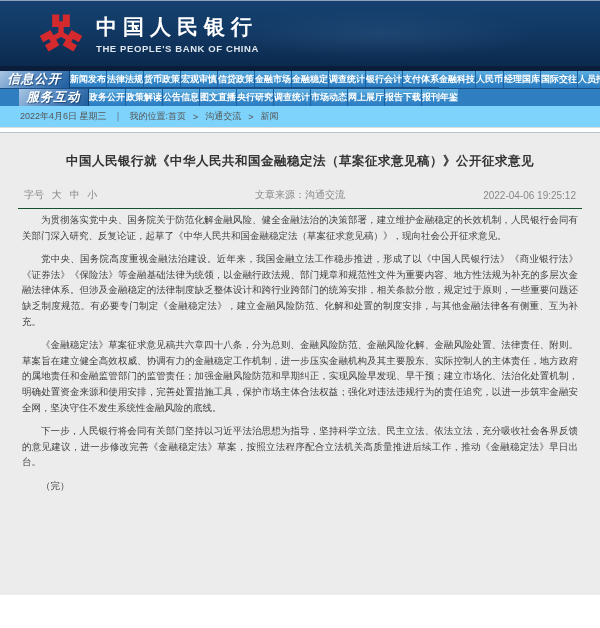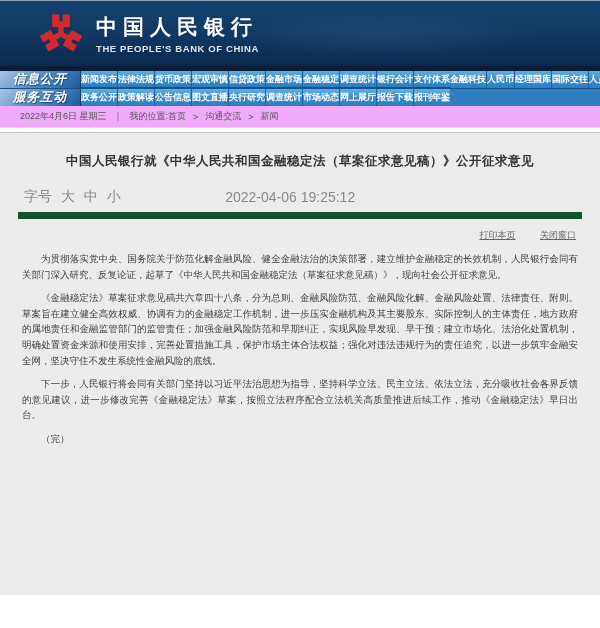--- a/index.html
+++ b/index.html
@@ -14,49 +14,49 @@
   .logo-mark { width:46px; height:46px; margin-right:12px; flex:0 0 auto; }
   .logo-text .cn { color:#fff; font-size:21px; font-weight:bold; letter-spacing:6px;
     font-family:"Liberation Serif","DejaVu Serif",serif; }
   .logo-text .en { color:#dfe6ee; font-size:9.5px; font-weight:bold; letter-spacing:.6px; margin-top:2px; }
 
   .header-strip { height:5px; background:#0a1e3c; }
 
   
   .main-nav { background:#2f7fc0; }
   .nav-group { display:flex; border-bottom:1px solid #1a4f86; }
-  .nav-group:last-child { border-bottom:none; }
-  .nav-group-label { width:81px; flex:0 0 auto; color:#fff; font-style:italic; font-weight:bold;
+  .nav-group:last-child { border-bottom:none;margin-left:19px; }
+  .nav-group-label { width:70px; flex:0 0 auto; color:#fff; font-style:italic; font-weight:bold;
     font-size:12.5px; letter-spacing:1px; display:flex; align-items:center; justify-content:center;
     background:linear-gradient(135deg,#a9c6e4 0%,#5d8fc4 45%,#1d5c9e 100%);
     text-shadow:1px 1px 1px rgba(0,40,80,.6); border-right:1px solid #123f6e; cursor:pointer; }
   .nav-rows { flex:1; display:flex; }
   .nav-row { display:flex; height:17px; border-bottom:1px solid #1a5astro86; }
   .nav-row { border-bottom:1px solid #1a4f86; }
   .nav-row:last-child { border-bottom:none; }
   .nav-cell { flex:1; display:flex; align-items:center; justify-content:center;
     background:linear-gradient(180deg,#5fb0e2 0%,#3c90cd 45%,#2b7cc2 100%);
     color:#fff; font-size:9px; font-weight:bold; white-space:nowrap; cursor:pointer;
     border-left:1px solid #1b62a5; }
   .nav-cell:first-child { border-left:none; }
   .nav-cell.empty { cursor:default; border-left:none; }
 
   
-  .date-bar { height:22px; background:#f0abfc; display:flex; align-items:center; padding-left:20px;
+  .date-bar { height:22px; background:#7dd3fc; display:flex; align-items:center; padding-left:20px;
     font-size:9px; color:#555; border-bottom:1px solid #d9dde0; }
   .date-bar span { margin-right:7px; }
   .crumb { cursor:pointer; }
   .gap-line { height:5px; background:#fff; border-bottom:1px solid #b9c2c9; }
 
   
   .content { background:#ececec; height:462px; padding:0 18px; }
   .article-title { text-align:center; font-size:12.5px; font-weight:bold; color:#333;
     padding:20px 30px 14px 30px; letter-spacing:.5px; }
-  .meta-bar { display:flex; align-items:center; font-size:14px; color:#888;
-    border-bottom:7px solid #14532d; padding:4px 6px 6px 6px; }
+  .meta-bar { display:flex; align-items:center; font-size:10px; color:#888;
+    border-bottom:1px solid #14532d; padding:4px 6px 6px 6px;gap:11px; }
   .meta-left { width:30%; }
   .meta-left span { margin-right:5px; }
   .font-size-opt { cursor:pointer; }
   .meta-center { width:40%; text-align:center; }
   .meta-right { width:30%; text-align:right; }
   .tools-row { text-align:right; font-size:9px; color:#666; padding:10px 6px 6px 6px; }
   .tools-row a { color:#666; text-decoration:underline; margin-left:22px; cursor:pointer; }
   .article-body { padding:4px 4px 0 4px;font-family:Liberation Mono, monospace; }
   .article-body p { font-size:9.5px; color:#404040; line-height:15.6px; text-indent:2em;
     text-align:justify; margin-bottom:8px; }
@@ -149,27 +149,25 @@
 <div class="content">
   <div class="article-title">中国人民银行就《中华人民共和国金融稳定法（草案征求意见稿）》公开征求意见</div>
 
   <div class="meta-bar">
     <div class="meta-left">
       <span>字号</span>
       <span class="font-size-opt">大</span>
       <span class="font-size-opt">中</span>
       <span class="font-size-opt">小</span>
     </div>
+    <div class="meta-center">文章来源：沟通交流</div>
     <div class="meta-right">2022-04-06 19:25:12</div>
   </div>
 
-  <div class="tools-row">
-    <a>打印本页</a>
-    <a>关闭窗口</a>
-  </div>
 
   <div class="article-body">
     <p>为贯彻落实党中央、国务院关于防范化解金融风险、健全金融法治的决策部署，建立维护金融稳定的长效机制，人民银行会同有关部门深入研究、反复论证，起草了《中华人民共和国金融稳定法（草案征求意见稿）》，现向社会公开征求意见。</p>
+    <p>党中央、国务院高度重视金融法治建设。近年来，我国金融立法工作稳步推进，形成了以《中国人民银行法》《商业银行法》《证券法》《保险法》等金融基础法律为统领，以金融行政法规、部门规章和规范性文件为重要内容、地方性法规为补充的多层次金融法律体系。但涉及金融稳定的法律制度缺乏整体设计和跨行业跨部门的统筹安排，相关条款分散，规定过于原则，一些重要问题还缺乏制度规范。有必要专门制定《金融稳定法》，建立金融风险防范、化解和处置的制度安排，与其他金融法律各有侧重、互为补充。</p>
     <p>《金融稳定法》草案征求意见稿共六章四十八条，分为总则、金融风险防范、金融风险化解、金融风险处置、法律责任、附则。草案旨在建立健全高效权威、协调有力的金融稳定工作机制，进一步压实金融机构及其主要股东、实际控制人的主体责任，地方政府的属地责任和金融监管部门的监管责任；加强金融风险防范和早期纠正，实现风险早发现、早干预；建立市场化、法治化处置机制，明确处置资金来源和使用安排，完善处置措施工具，保护市场主体合法权益；强化对违法违规行为的责任追究，以进一步筑牢金融安全网，坚决守住不发生系统性金融风险的底线。</p>
     <p>下一步，人民银行将会同有关部门坚持以习近平法治思想为指导，坚持科学立法、民主立法、依法立法，充分吸收社会各界反馈的意见建议，进一步修改完善《金融稳定法》草案，按照立法程序配合立法机关高质量推进后续工作，推动《金融稳定法》早日出台。</p>
     <div class="end-mark">（完）</div>
   </div>
 </div>
 
 </body></html>

